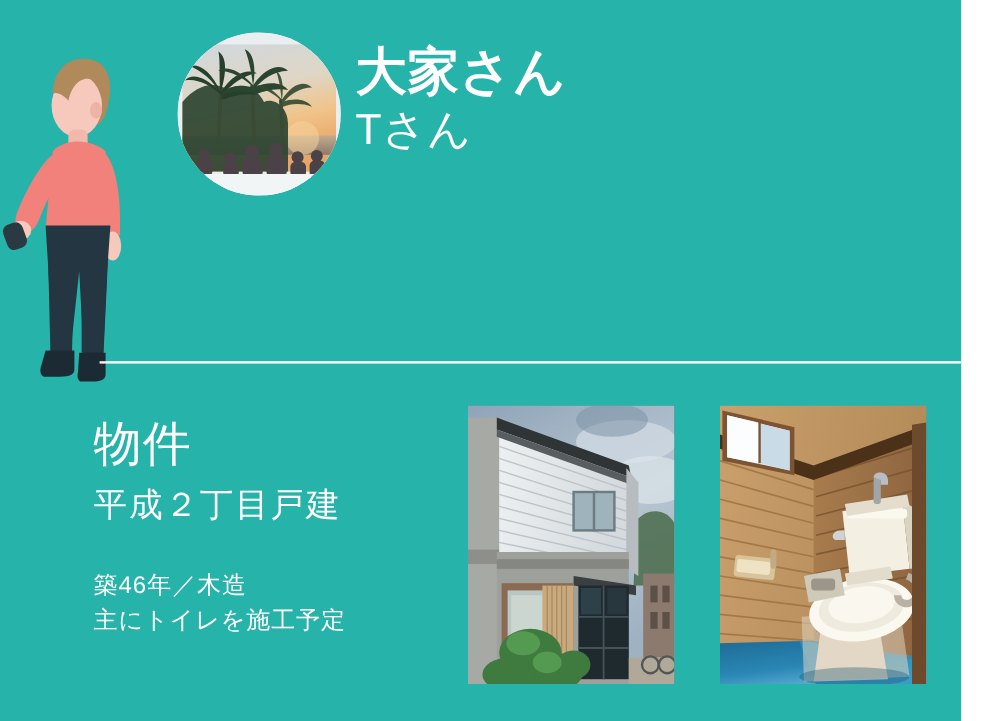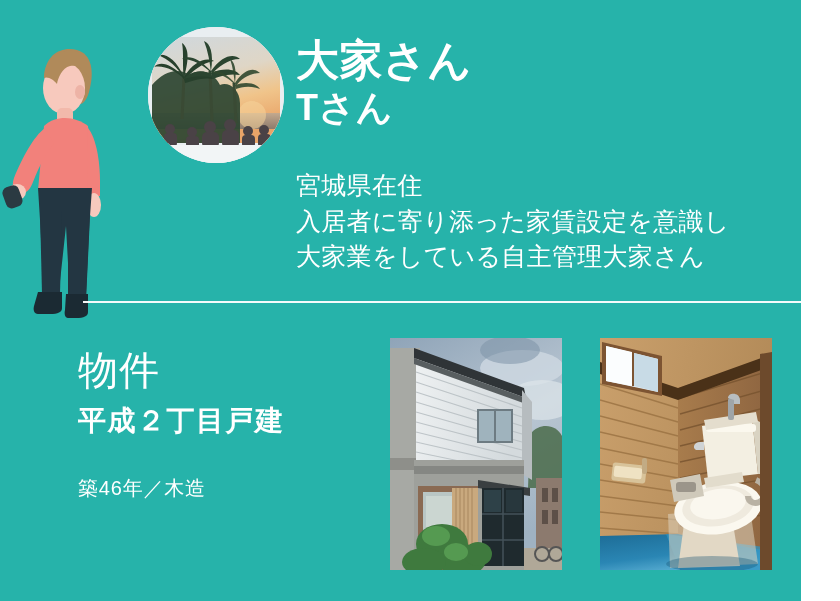--- a/index.html
+++ b/index.html
@@ -54,21 +54,21 @@
   }
   .title-main {
     font-size: 43px;
     font-weight: bold;
     color: #ffffff;
     line-height: 1.12;
     letter-spacing: 0.5px;
   }
   .title-sub {
     font-size: 36px;
-    font-weight: 700;
+    font-weight: 400;
     color: #ffffff;
     line-height: 1.2;
     margin-top: 2px;
     letter-spacing: 0.5px;
   }
 
   .desc-block {
     position: absolute;
     left: 296px;
     top: 168px;
@@ -103,21 +103,21 @@
   }
   .prop-title {
     font-size: 40px;
     font-weight: normal;
     color: #ffffff;
     line-height: 1.1;
     letter-spacing: 1px;
   }
   .prop-name {
     font-size: 28px;
-    font-weight: 700;
+    font-weight: 400;
     color: #ffffff;
     line-height: 1.2;
     margin-top: 12px;
     letter-spacing: 1.5px;
   }
   .prop-details {
     margin-top: 36px;
   }
   .prop-detail-line {
     font-size: 20px;
@@ -248,33 +248,29 @@
 
       <rect x="0" y="118" width="136" height="18" fill="#f2f5f6"></rect>
     </svg>
   </div>
 
   <div class="header-text">
     <div class="title-main">大家さん</div>
     <div class="title-sub">Tさん</div>
   </div>
 
-  <div class="desc-block">
-    <div class="desc-line">宮城県在住</div>
-    <div class="desc-line">入居者に寄り添った家賃設定を意識し</div>
-    <div class="desc-line">大家業をしている自主管理大家さん</div>
-  </div>
 
   <div class="divider"></div>
 
   <div class="prop-block">
     <div class="prop-title">物件</div>
     <div class="prop-name">平成２丁目戸建</div>
     <div class="prop-details">
       <div class="prop-detail-line">築46年／木造</div>
+      <div class="prop-detail-line">主にトイレを施工予定</div>
     </div>
   </div>
 
   <div class="photo photo-house">
     <svg viewBox="0 0 172 232" preserveAspectRatio="xMidYMid slice">
       <defs>
         <linearGradient id="skyH" x1="0" y1="0" x2="0.4" y2="1">
           <stop offset="0%" stop-color="#8fa4b8"></stop>
           <stop offset="55%" stop-color="#b9c6d2"></stop>
           <stop offset="100%" stop-color="#9fb2c2"></stop>

